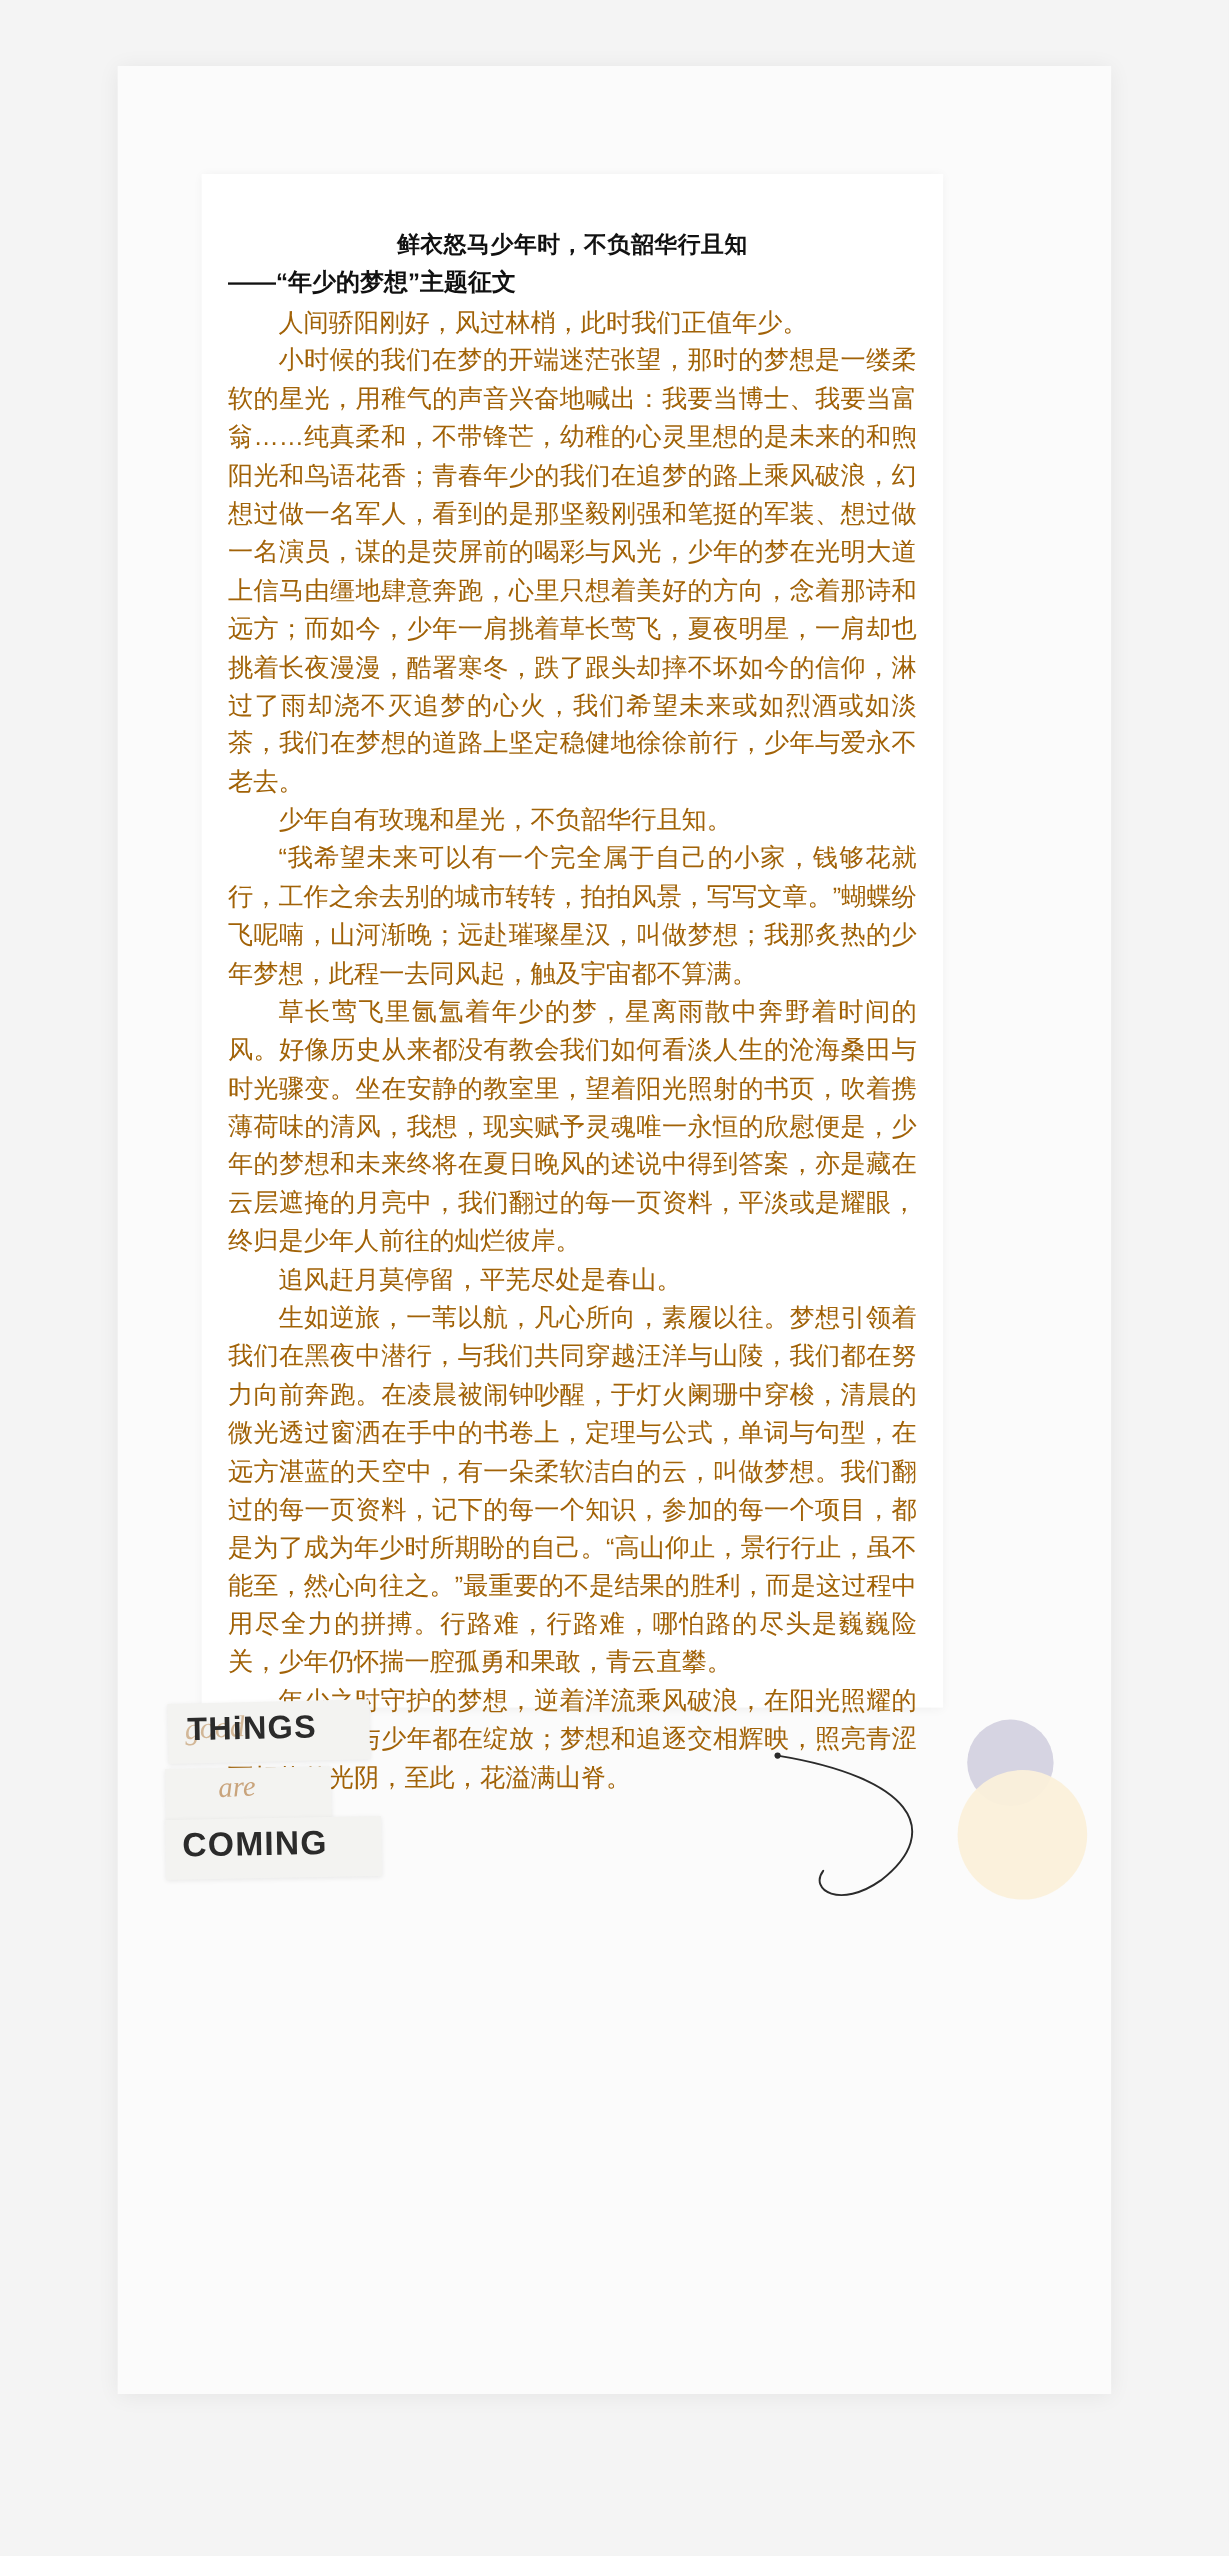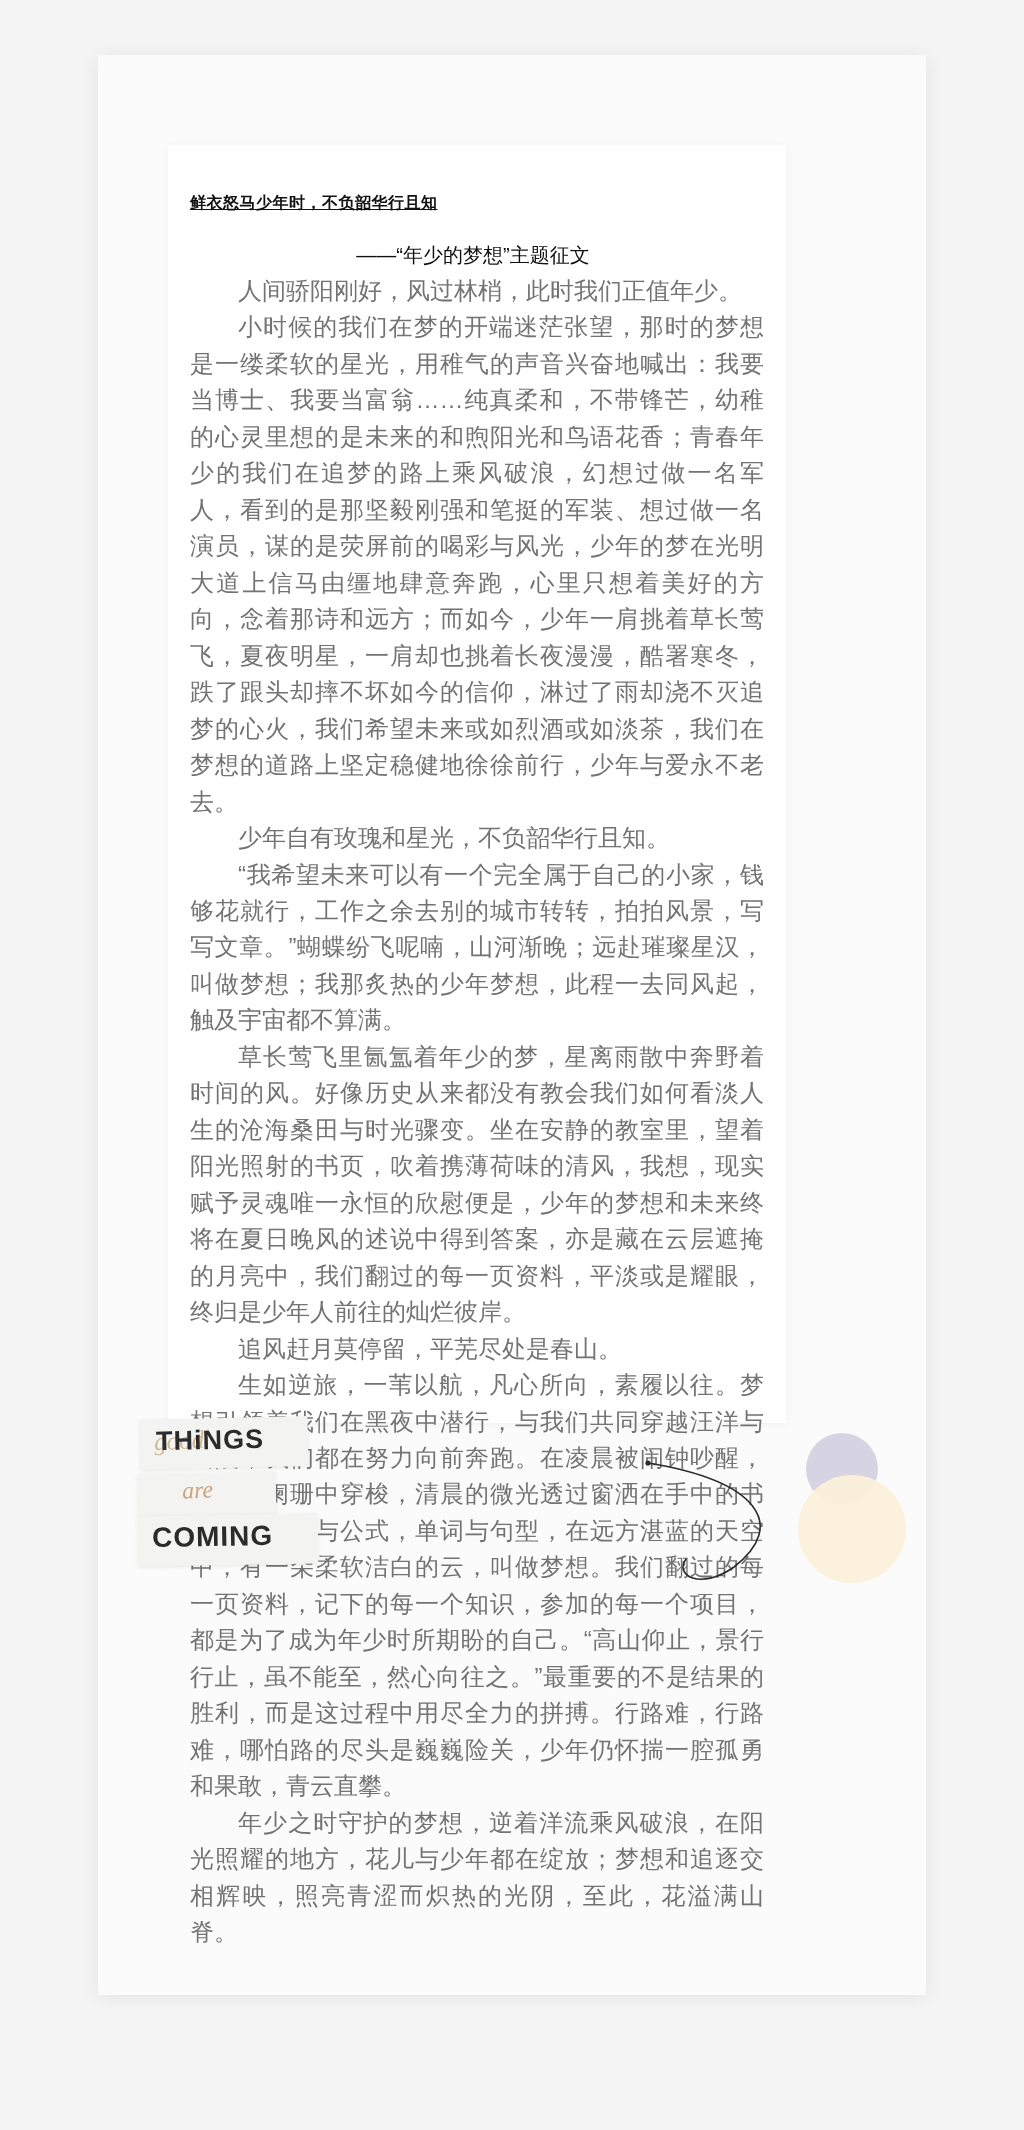--- a/index.html
+++ b/index.html
@@ -45,48 +45,46 @@
     box-sizing: border-box;
     padding: 46px 22px 24px 22px;
   }
 
   .article {
     font-family: "Liberation Sans", sans-serif;
     color: #1c1c1c;
   }
 
   .title-line1 {
-    font-size: 16px;
-    font-weight: bold;
-    text-align: left;
+    font-size: 19px;
+    font-weight: bold;
+    text-align: center;
     letter-spacing: 0.5px;
     line-height: 1.5;
     color: #111;
-    text-decoration: underline;
   }
   .title-line2 {
     font-size: 20px;
-    font-weight: normal;
-    text-align: center;
+    font-weight: bold;
+    text-align: left;
     padding-right: 8px;
     line-height: 1.6;
     color: #111;
     margin-bottom: 2px;
-    margin-top: 24px;
   }
 
   .para {
-    font-size: 24px;
+    font-size: 21px;
     line-height: 1.52;
     text-align: justify;
     text-justify: inter-ideograph;
     text-indent: 2em;
     margin: 0;
     letter-spacing: 0px;
-    color: #737373;
+    color: #a16207;
   }
 
   
   .deco-circle-violet {
     position: absolute;
     left: 708px;
     top: 1378px;
     width: 72px;
     height: 72px;
     border-radius: 50%;

